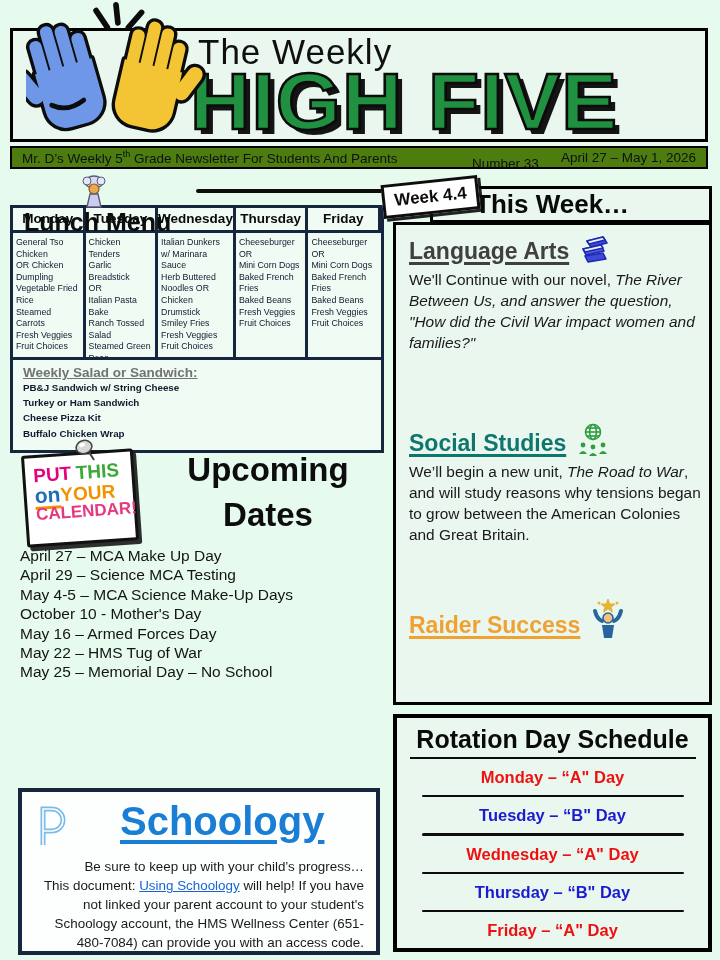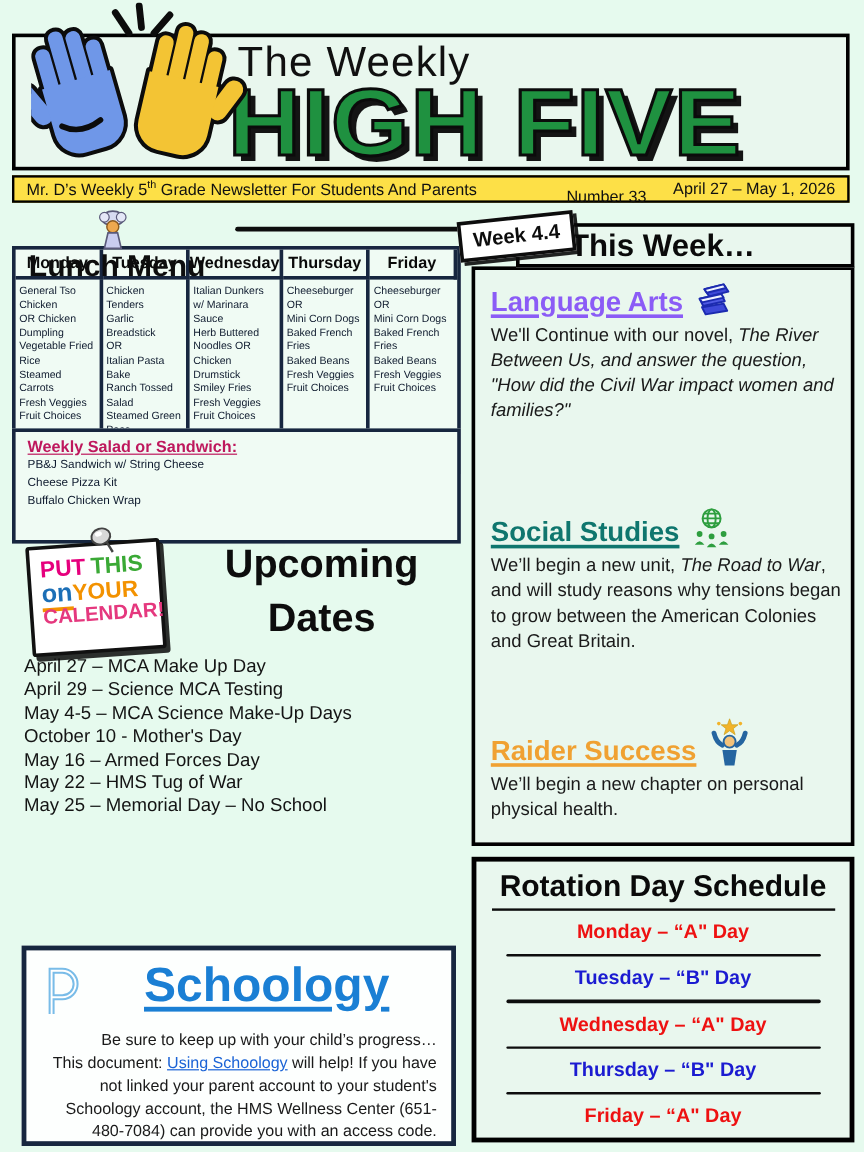--- a/index.html
+++ b/index.html
@@ -24,21 +24,21 @@
     font-size:79px; font-weight:800; letter-spacing:1px;
     color:#1f9140;
     -webkit-text-stroke:2.5px #0b0b0b;
     text-shadow:5px 5px 0 #141414;
     transform:scaleX(1.06); transform-origin:left top;
     white-space:nowrap;
   }
   
   .infobar {
     left:10px; top:146px; width:698px; height:23px;
-    background:#fde047; border:2px solid #000;
+    background:#4d7c0f; border:2px solid #000;
     display:flex; align-items:center; font-size:13.5px; color:#101010;
   }
   .infobar .ib-left { margin-left:10px; }
   .infobar .ib-num { position:absolute; left:460px;margin-top:11px; }
   .infobar .ib-date { position:absolute; right:10px; }
   sup { font-size:9px; vertical-align:super; }
 
   
   .lunch-head { left:16px; top:175px; display:flex; align-items:center; z-index:4;flex-direction:column; }
   .lunch-title { font-size:25px; font-weight:bold; color:#0d0d0d; margin-left:8px; }
@@ -60,22 +60,22 @@
     padding:4px 2px 4px 3px; white-space:pre-line; line-height:1.32;
     min-height:122px;
   }
   .lc:last-child { border-right:none; }
 
   .salad-box {
     left:10px; top:357px; width:374px; height:96px;
     border:3px solid #17263f; background:#f0fbf4;
     padding:5px 10px;
   }
-  .salad-title { font-size:13.5px; font-weight:bold; text-decoration:underline; color:#be185d; }
-  .salad-item { font-size:9.8px; font-weight:normal; color:#0e1a2e; line-height:1.55; }
+  .salad-title { font-size:13.5px; font-weight:bold; text-decoration:underline; color:#737373; }
+  .salad-item { font-size:9.8px; font-weight:bold; color:#0e1a2e; line-height:1.55; }
 
   
   .cal-card {
     left:24px; top:452px; width:112px; height:92px;
     background:#fff; border:3px solid #111; border-radius:3px;
     transform:rotate(-4deg);
     box-shadow:3px 4px 0 rgba(10,10,10,.85);
     padding:8px 6px 0 8px; line-height:1.0; z-index:3;
   }
   .cal-pin { left:72px; top:438px; width:26px; height:24px; z-index:4; }
@@ -127,21 +127,21 @@
     border:3px solid #000; background:#e9f7ee;
   }
   .sec { position:absolute; left:13px; width:293px; }
   .sec-head { display:flex; align-items:flex-end; }
   .sec-title {
     font-size:23px; font-weight:bold;
     text-decoration:underline; text-decoration-thickness:2.5px; text-underline-offset:3px;
   }
   .sec-icon { margin:0 0 0 10px; }
   .sec-text { margin-top:5px; font-size:15.4px; color:#1a1a1a; line-height:1.36; }
-  .c-la { color:#8b5cf6; }
+  .c-la { color:#404040; }
   .c-ss { color:#0f766e; }
   .c-rs { color:#f0a132; }
 
   
   .rot-box {
     left:393px; top:714px; width:319px; height:238px;
     border:4px solid #000; background:#e9f7ee;
     display:flex; flex-direction:column; align-items:center;
   }
   .rot-title { margin-top:7px; font-size:25px; font-weight:bold; color:#0a0a0a; }
@@ -274,20 +274,21 @@
 Baked French
 Fries
 Baked Beans
 Fresh Veggies
 Fruit Choices</div>
 </div>
 
 <div class="abs salad-box">
   <div class="salad-title">Weekly Salad or Sandwich:</div>
   <div class="salad-item">PB&amp;J Sandwich w/ String Cheese</div>
+  <div class="salad-item">Turkey or Ham Sandwich</div>
   <div class="salad-item">Cheese Pizza Kit</div>
   <div class="salad-item">Buffalo Chicken Wrap</div>
 </div>
 
 <svg class="abs cal-pin" viewBox="0 0 26 24">
   <ellipse cx="12" cy="9" rx="8" ry="6.5" fill="#d8d8d8" stroke="#444" stroke-width="1.6" transform="rotate(-18 12 9)"></ellipse>
   <ellipse cx="10" cy="7" rx="3" ry="2" fill="#fff" transform="rotate(-18 10 7)"></ellipse>
   <line x1="17" y1="14" x2="22" y2="22" stroke="#444" stroke-width="2"></line>
 </svg>
 <div class="abs cal-card">
@@ -383,21 +384,20 @@
       <svg class="sec-icon" width="36" height="42" viewBox="0 0 36 42">
         <polygon points="18,2 19.8,7 25,7 21,10.2 22.6,15.2 18,12 13.4,15.2 15,10.2 11,7 16.2,7" fill="#f2b32a" stroke="#caa21d" stroke-width=".6"></polygon>
         <circle cx="9" cy="6" r="1.5" fill="#f2b32a"></circle>
         <circle cx="27" cy="6" r="1.5" fill="#f2b32a"></circle>
         <circle cx="18" cy="21" r="5" fill="#f3c27a" stroke="#2565a0" stroke-width="1.6"></circle>
         <path d="M5 14 q2 8 7 10" stroke="#2565a0" stroke-width="4" fill="none" stroke-linecap="round"></path>
         <path d="M31 14 q-2 8 -7 10" stroke="#2565a0" stroke-width="4" fill="none" stroke-linecap="round"></path>
         <path d="M12 28 h12 l-2 13 h-8 z" fill="#2565a0"></path>
       </svg>
     </div>
-    <div class="sec-text">We’ll begin a new chapter on personal physical health.</div>
   </div>
 
 </div>
 
 <div class="abs rot-box">
   <div class="rot-title">Rotation Day Schedule</div>
   <div class="rot-underline"></div>
   <div class="rot-row red">Monday – “A" Day</div>
   <div class="rot-div"></div>
   <div class="rot-row blue">Tuesday – “B" Day</div>

